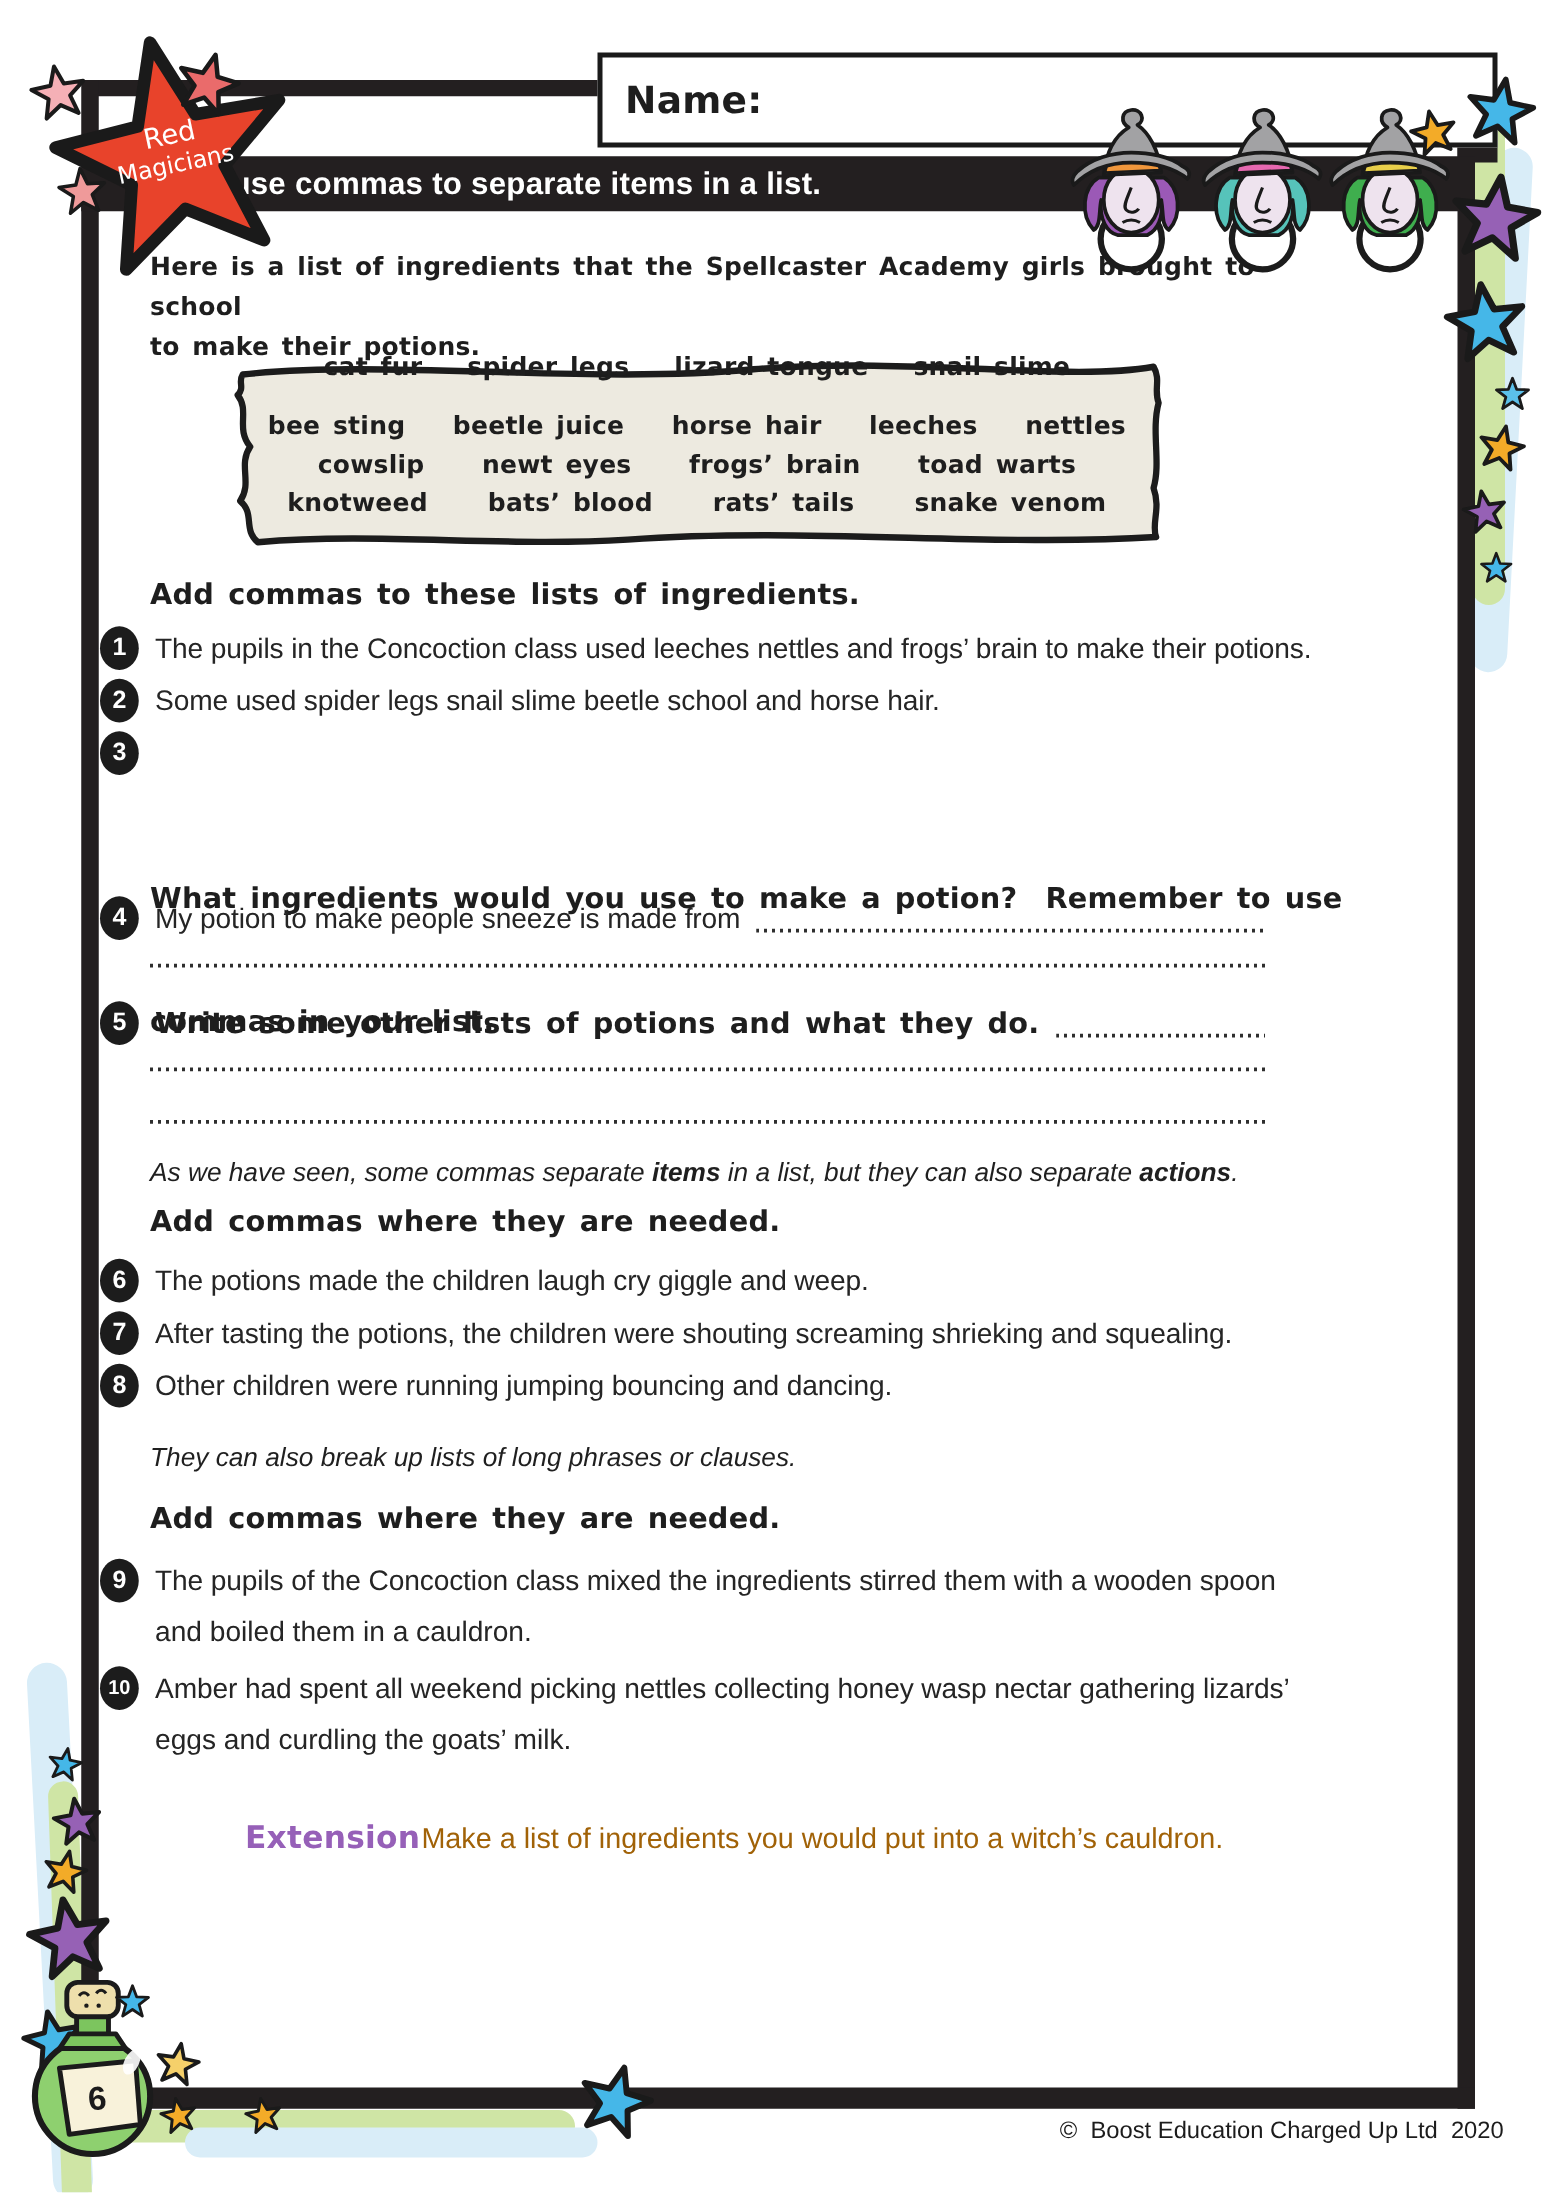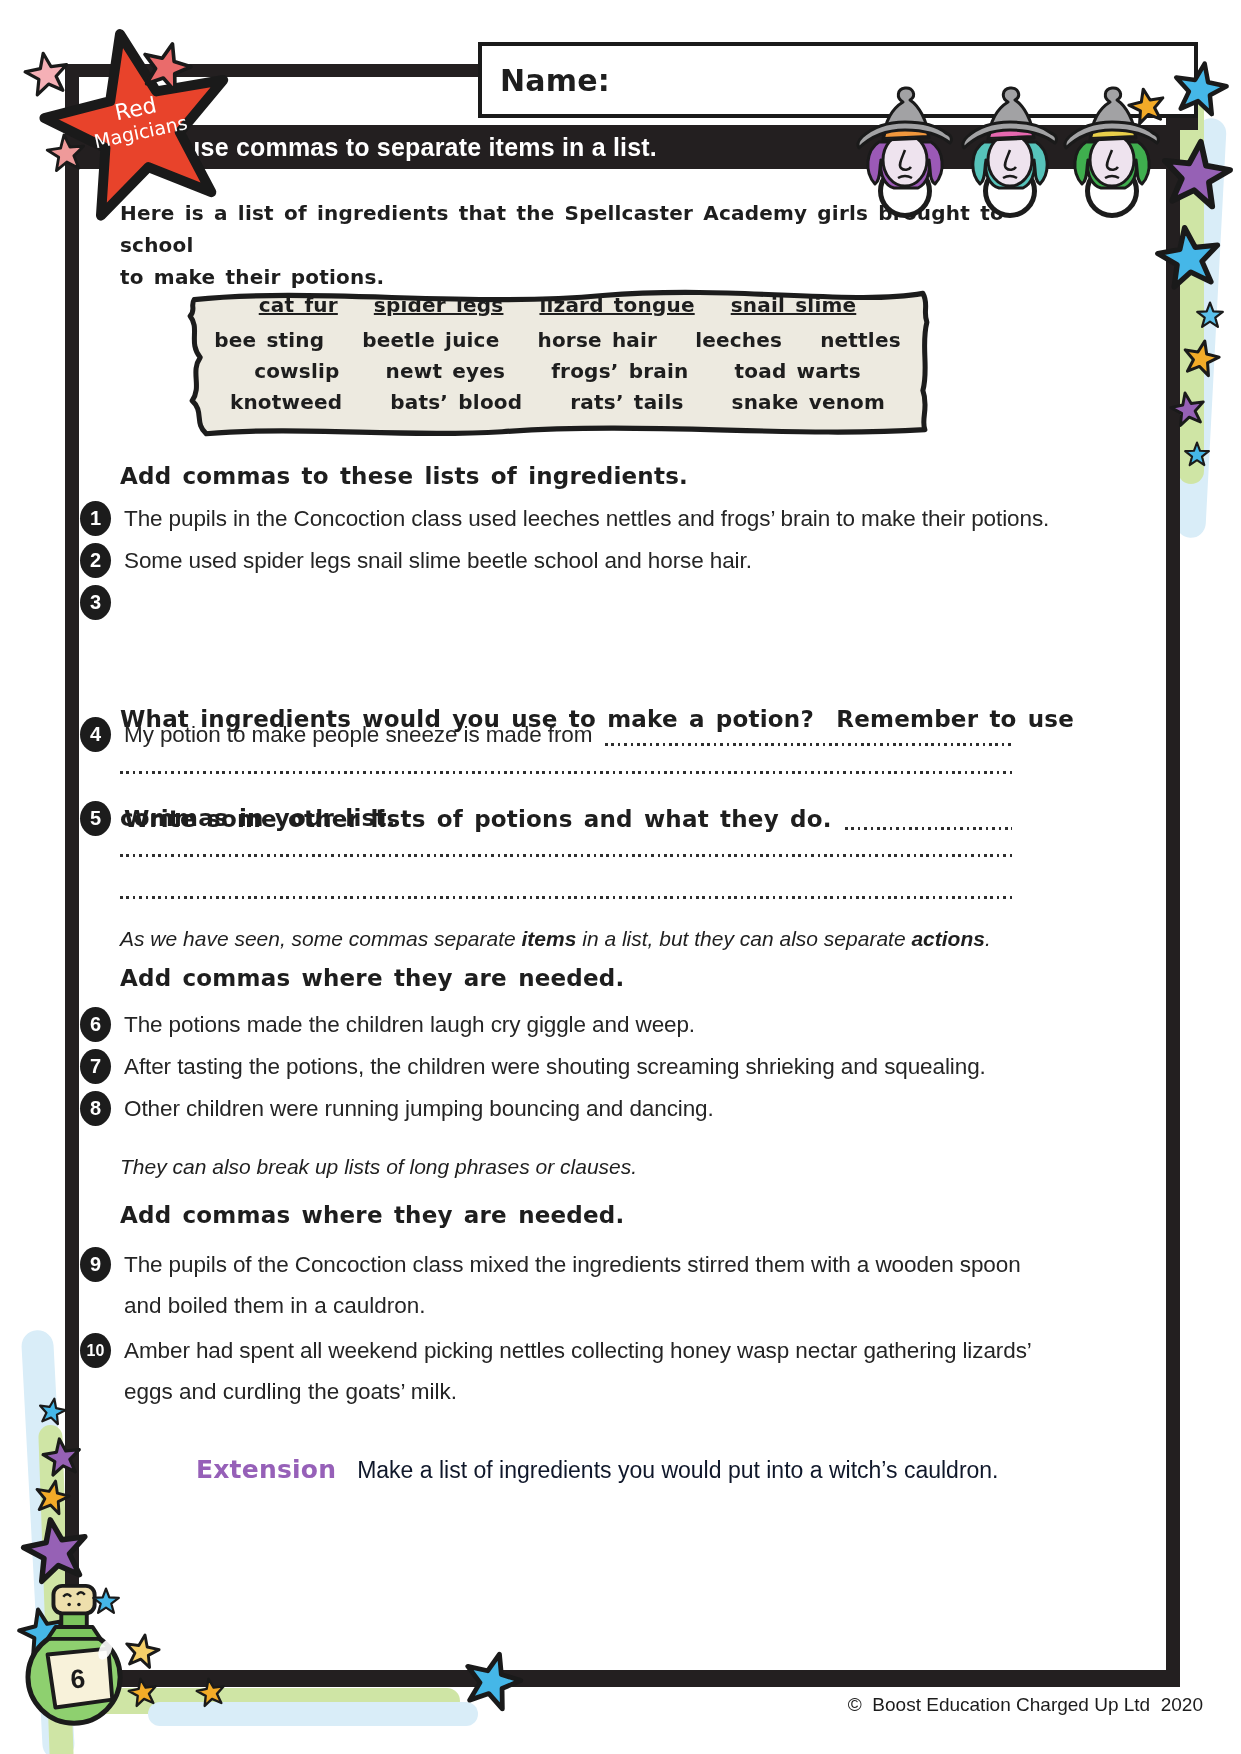--- a/index.html
+++ b/index.html
@@ -72,23 +72,23 @@
     background:repeating-linear-gradient(90deg,#2e2e2e 0 2.6px,transparent 2.6px 6.4px);
   }
   .dotfill {
     flex:1 1 auto; height:3px; align-self:flex-end; margin-bottom:6px;
     background:repeating-linear-gradient(90deg,#2e2e2e 0 2.6px,transparent 2.6px 6.4px);
   }
 
   .note { position:absolute; left:120px; font-size:21px; font-style:italic; color:#1f1f1f; }
   .note b { font-weight:bold; }
 
-  .ext { position:absolute; left:196px; top:1455px; display:flex; align-items:baseline; gap:21px; }
+  .ext { position:absolute; left:196px; top:1455px; display:flex; align-items:baseline; gap:1px; }
   .extlabel { font-size:25px; color:#9660b8; }
-  .exttext { font-size:23px; color:#0f172a; }
+  .exttext { font-size:23px; color:#a16207; }
 
   .footer { position:absolute; right:38px; top:1694px; font-size:19px; color:#1c1c1c; text-align:left; }
 
   .ribbon { position:absolute; border-radius:16px; }
 </style>
 </head>
 <body>
 
 <div id="page">
 
@@ -269,21 +269,21 @@
 
   <div class="intro fr">
     <div>Here is a list of ingredients that the Spellcaster Academy girls brought to school</div>
     <div>to make their potions.</div>
   </div>
 
   <div class="parch">
     <svg class="bg" viewBox="0 0 770 155" preserveAspectRatio="none">
       <path d="M24,18 C140,6 300,26 430,14 C560,4 680,24 748,12 C754,22 748,30 752,40 C746,62 754,86 748,106 C754,122 746,134 750,144 C620,152 470,136 330,146 C230,152 130,140 36,148 C24,138 34,126 22,116 C32,102 20,88 30,74 C18,60 30,46 20,34 C26,28 20,24 24,18 Z" fill="#edeae0" stroke="#1c1c1c" stroke-width="5" stroke-linejoin="round"></path>
     </svg>
-    <div class="irow fr" style="top:12px; gap:36px;text-decoration:underline;">
+    <div class="irow fr" style="top:0; gap:36px;">
       <span>cat fur</span>
       <span>spider legs</span>
       <span>lizard tongue</span>
       <span>snail slime</span>
     </div>
     <div class="irow fr" style="top:47px; gap:38px;">
       <span>bee sting</span>
       <span>beetle juice</span>
       <span>horse hair</span>
       <span>leeches</span>

